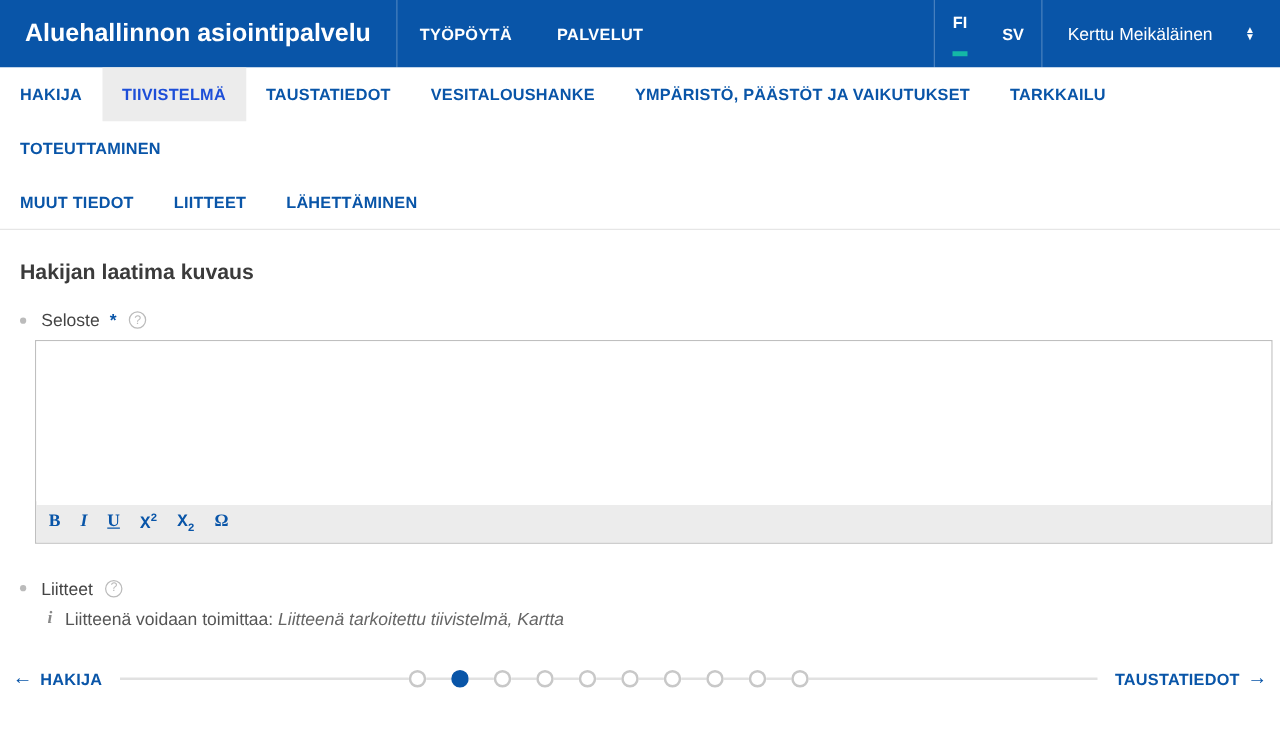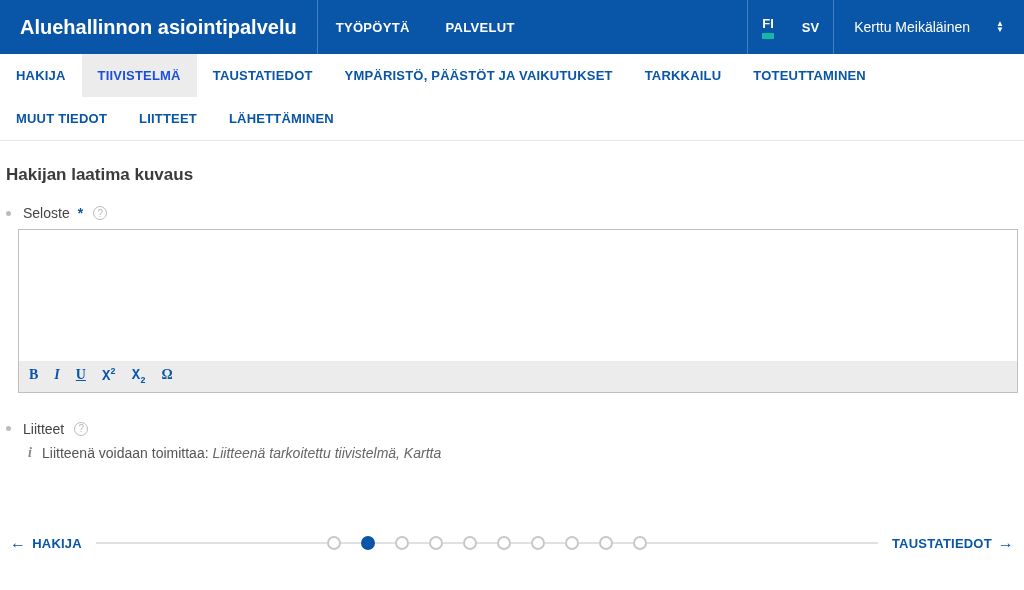--- a/index.html
+++ b/index.html
@@ -49,22 +49,22 @@
     }
     .header-lang-item {
       padding: 0 14px;
       font-size: 13px;
       font-weight: bold;
       display: flex;
       align-items: center;
       cursor: pointer;
     }
     .header-lang-item.active span {
-      border-bottom: 6px solid #14b8a6;
-      padding-bottom: 2px;
+      border-bottom: 4px solid #14b8a6;
+      padding-bottom: 16px;
     }
     .header-user {
       padding: 0 20px;
       font-size: 14px;
       display: flex;
       align-items: center;
       gap: 26px;
       border-left: 1px solid rgba(255,255,255,0.25);
       height: 100%;
       cursor: pointer;
@@ -89,21 +89,21 @@
       font-weight: bold;
       color: #0955a8;
       cursor: pointer;
       letter-spacing: 0.2px;
     }
     .tab.active {
       color: #1d4ed8;
       background: #ececec;
     }
     .content {
-      padding: 24px 6px 6px 6px;
+      padding: 24px 6px 6px 16px;
     }
     .section-title {
       font-size: 17px;
       font-weight: bold;
       color: #3b3b3b;
       margin-bottom: 20px;
     }
     .field-label-row {
       display: flex;
       align-items: center;
@@ -260,20 +260,21 @@
         <span>▼</span>
     </span>
   </div>
 </div>
 
 <div class="tabs">
   <div class="tabs-row">
     <div class="tab">HAKIJA</div>
     <div class="tab active">TIIVISTELMÄ</div>
     <div class="tab">TAUSTATIEDOT</div>
+    <div class="tab">VESITALOUSHANKE</div>
     <div class="tab">YMPÄRISTÖ, PÄÄSTÖT JA VAIKUTUKSET</div>
     <div class="tab">TARKKAILU</div>
     <div class="tab">TOTEUTTAMINEN</div>
   </div>
   <div class="tabs-row">
     <div class="tab">MUUT TIEDOT</div>
     <div class="tab">LIITTEET</div>
     <div class="tab">LÄHETTÄMINEN</div>
   </div>
 </div>

